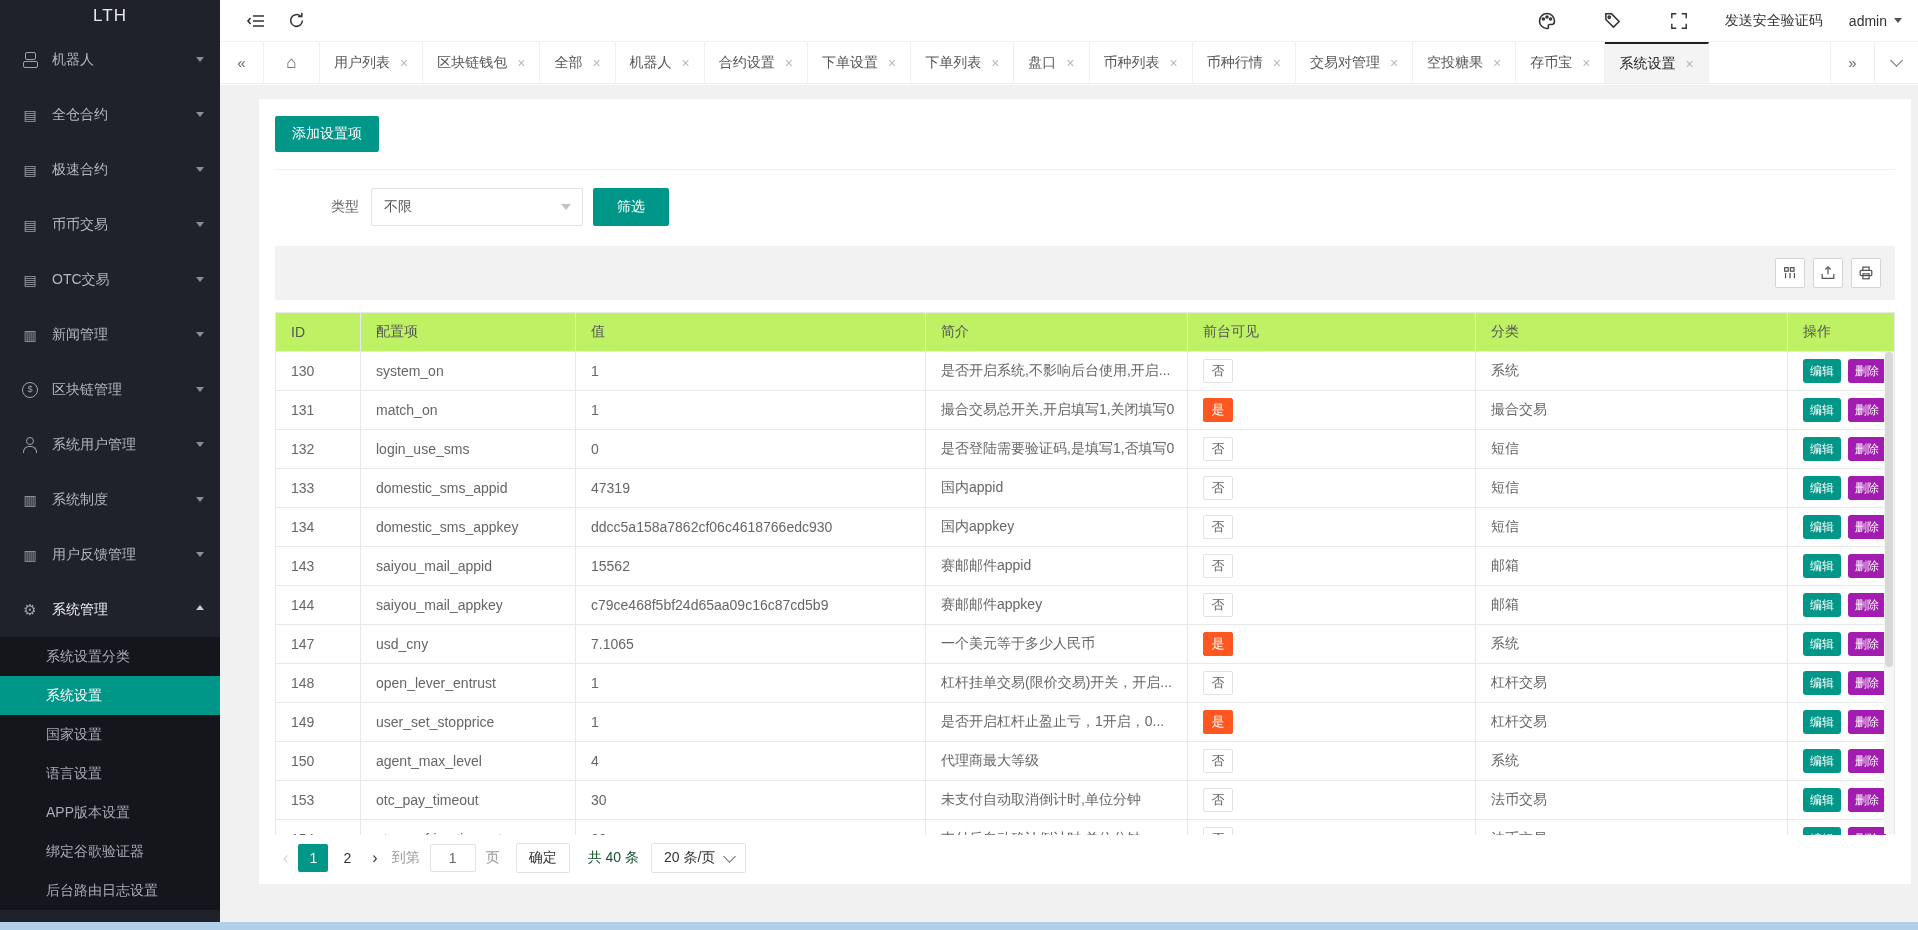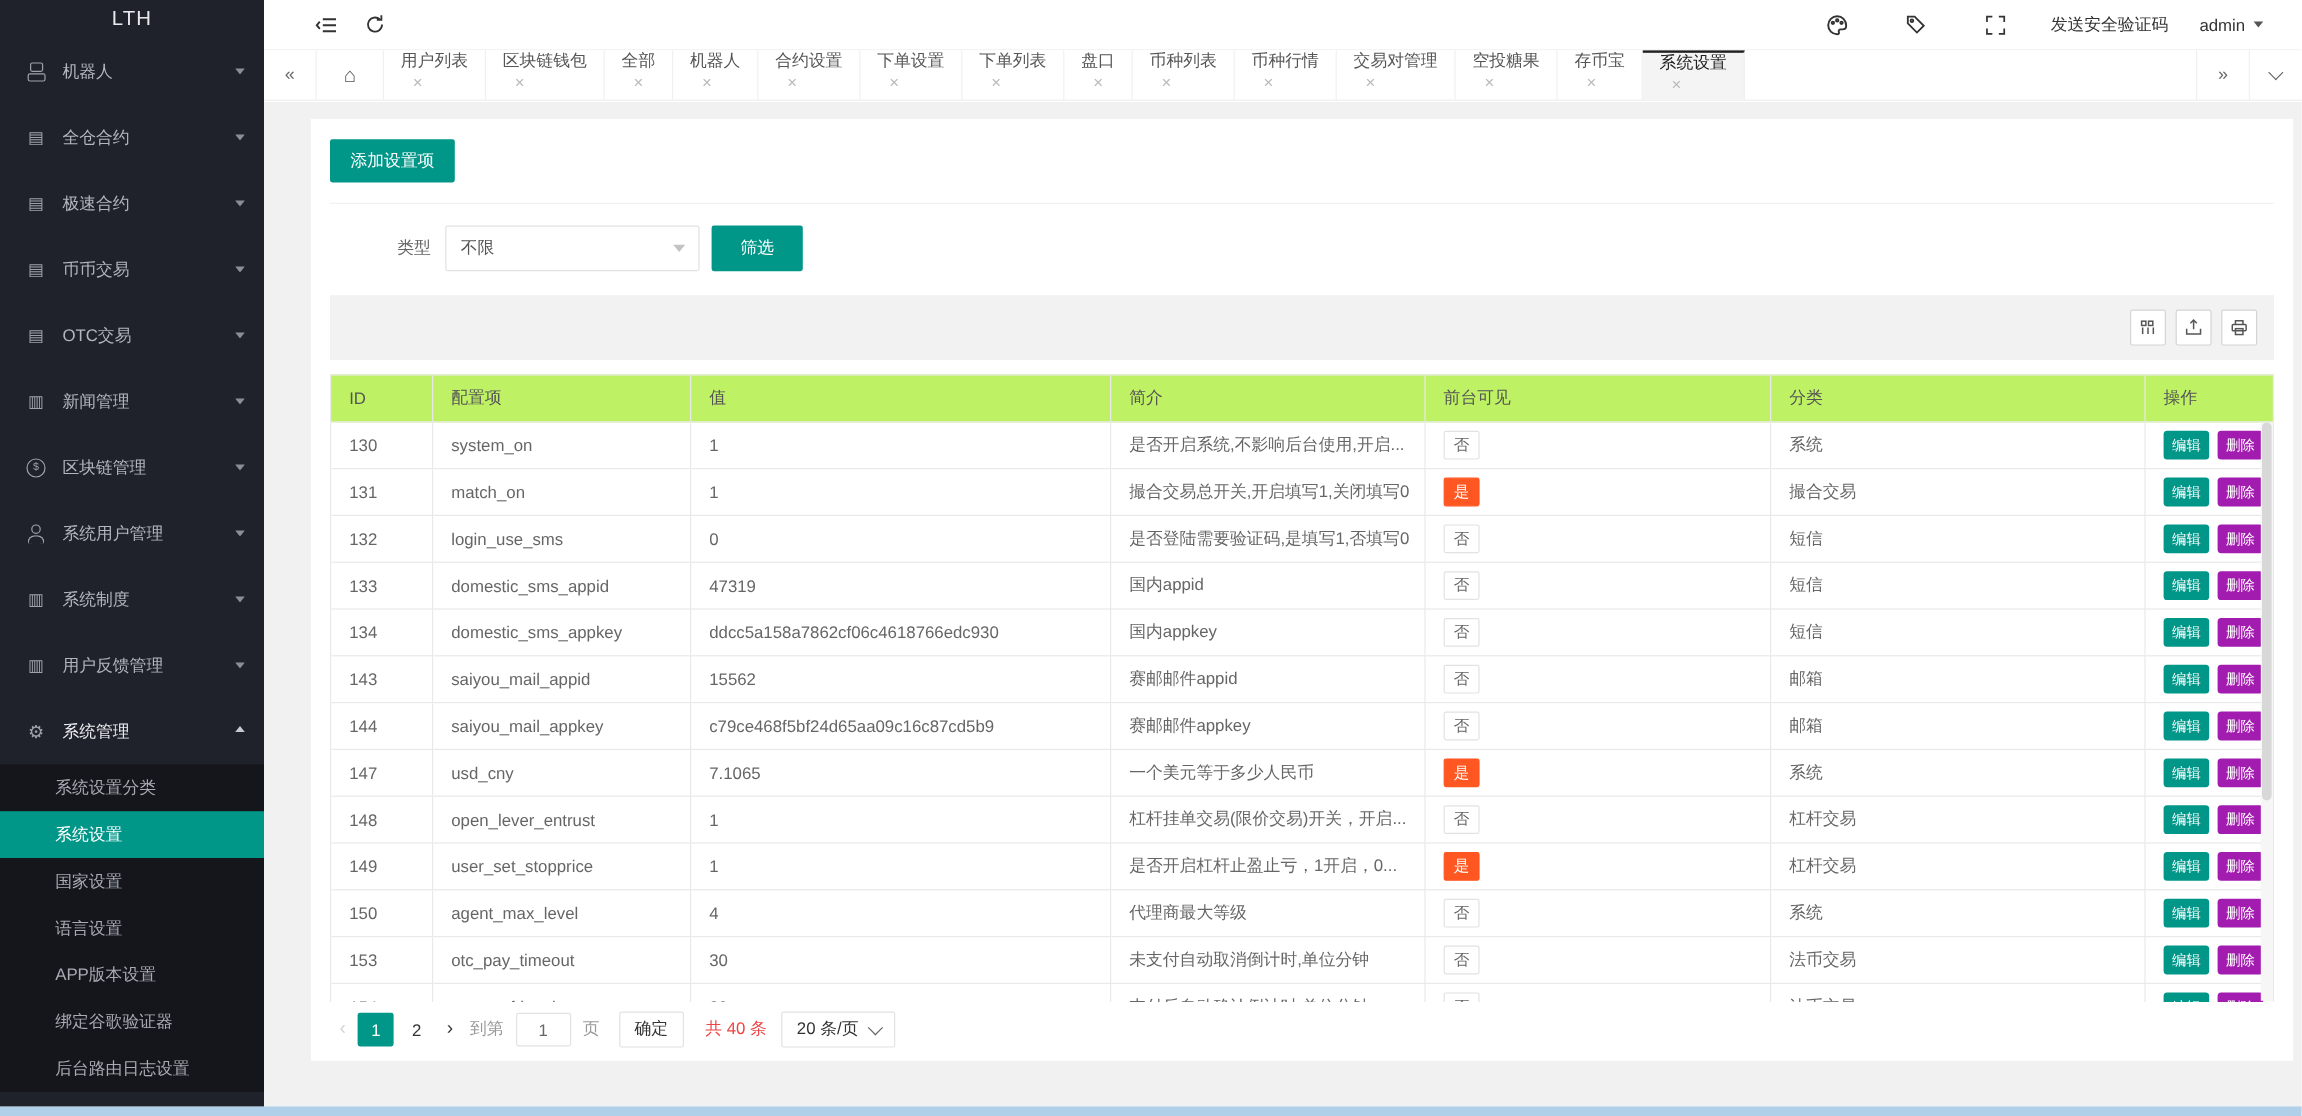--- a/index.html
+++ b/index.html
@@ -34,38 +34,38 @@
   [data-icon="user-icon"]::after { content:""; display:block; width:12px; height:6px;
     border:1.4px solid currentColor; border-bottom:none; border-radius:6px 6px 0 0; }
   [data-icon="robot-icon"]::before { content:""; display:block; width:9px; height:6px;
     border:1.4px solid currentColor; border-radius:2px; margin:0 auto 1px; }
   [data-icon="robot-icon"]::after { content:""; display:block; width:13px; height:5px;
     border:1.4px solid currentColor; border-radius:2px; }
 
   
   .main { position:absolute; left:220px; top:0; right:0; bottom:8px; }
   .topbar { height:42px; background:#fff; border-bottom:1px solid #f2f2f2;
-    display:flex; align-items:center; padding:0 32px; }
+    display:flex; align-items:center; padding:0 16px; }
   .tb-btn { width:40px; height:42px; display:flex; align-items:center; justify-content:center; cursor:pointer; }
   .tb-btn svg { stroke:#333; fill:none; stroke-width:1.6; }
   .topbar-right { margin-left:auto; display:flex; align-items:center; gap:26px; }
   .send-code { font-size:14px; color:#333; cursor:pointer; }
   .user-box { font-size:14px; color:#333; display:flex; align-items:center; gap:7px; cursor:pointer; }
   .user-caret { width:0; height:0; border:4px solid transparent; border-top:5px solid #555; margin-top:4px; }
 
   .tabbar { height:42px; background:#fff; border-bottom:1px solid #eee; display:flex; align-items:stretch; }
   .tab-ctrl { width:44px; display:flex; align-items:center; justify-content:center;
     color:#666; font-size:15px; border-right:1px solid #f0f0f0; cursor:pointer; }
   .i-prev-double::before { content:"«"; }
   .i-next-double::before { content:"»"; }
   .home-tab { width:56px; display:flex; align-items:center; justify-content:center;
     border-right:1px solid #f0f0f0; cursor:pointer; color:#555; font-size:16px; }
   .i-home::before { content:"⌂"; font-size:17px; }
-  .tab { display:flex; align-items:flex-start; padding:0 14px; font-size:14px; color:#555;
-    border-right:1px solid #f0f0f0; cursor:pointer; position:relative; white-space:nowrap;flex-direction:column; }
+  .tab { display:flex; align-items:center; padding:0 14px; font-size:14px; color:#555;
+    border-right:1px solid #f0f0f0; cursor:pointer; position:relative; white-space:nowrap; }
   .tab .tab-close { margin-left:10px; color:#b9b9b9; font-size:12px; cursor:pointer; }
   .i-close::before { content:"×"; font-size:14px; }
   .tab.active { background:#f4f4f4; color:#222; border-top:2px solid #1f1f1f; }
   .tabbar-right { margin-left:auto; display:flex; }
   .tab-ctrl.bl { border-left:1px solid #f0f0f0; border-right:none; }
   .chev-down { width:9px; height:9px; border-right:1.6px solid #666; border-bottom:1.6px solid #666;
     transform:rotate(45deg); margin-top:-4px; }
 
   
   .content { position:absolute; left:0; top:85px; right:0; bottom:0; background:#f1f1f1; }
@@ -127,21 +127,21 @@
   .pg-num { min-width:30px; height:28px; line-height:28px; text-align:center; margin:0 2px;
     border-radius:2px; color:#333; cursor:pointer; }
   .pg-num.active { background:#009688; color:#fff; }
   .pg-label { color:#999; margin:0 6px; }
   .pg-input { width:46px; height:28px; border:1px solid #e2e2e2; border-radius:2px;
     text-align:center; font-size:14px; color:#666; margin:0 4px;
     font-family:"Liberation Sans","DejaVu Sans",sans-serif; }
   .pg-confirm { height:30px; padding:0 12px; background:#fff; border:1px solid #e2e2e2;
     border-radius:2px; font-size:14px; color:#333; margin:0 10px; cursor:pointer;
     font-family:"Liberation Sans","DejaVu Sans",sans-serif; }
-  .pg-total { color:#ef4444; margin:0 8px; }
+  .pg-total { color:#14532d; margin:0 8px; }
   .pg-size { height:30px; border:1px solid #e2e2e2; border-radius:2px; display:flex;
     align-items:center; padding:0 30px 0 12px; color:#333; position:relative; cursor:pointer; margin-left:4px; }
   .pg-size .chev-down { position:absolute; right:11px; }
 
   
   .hscrollbar { position:absolute; left:0; bottom:0; width:1918px; height:8px; background:#b0cfe9; }
 </style>
 </head>
 <body>
 

